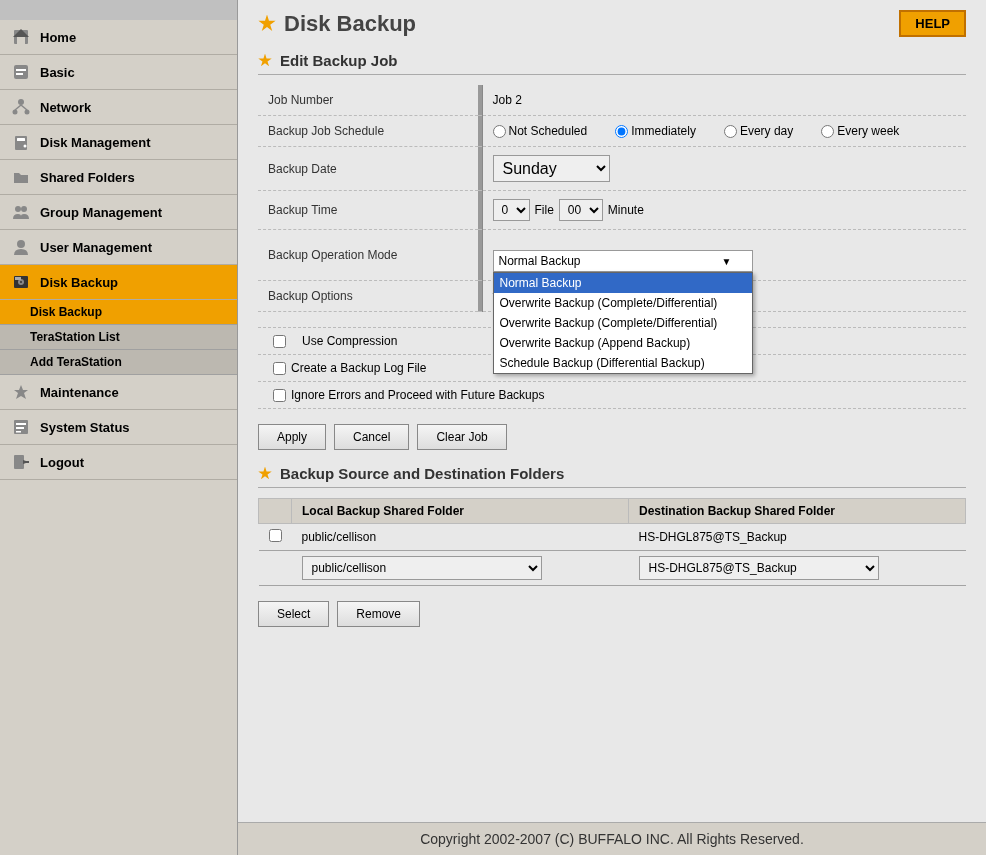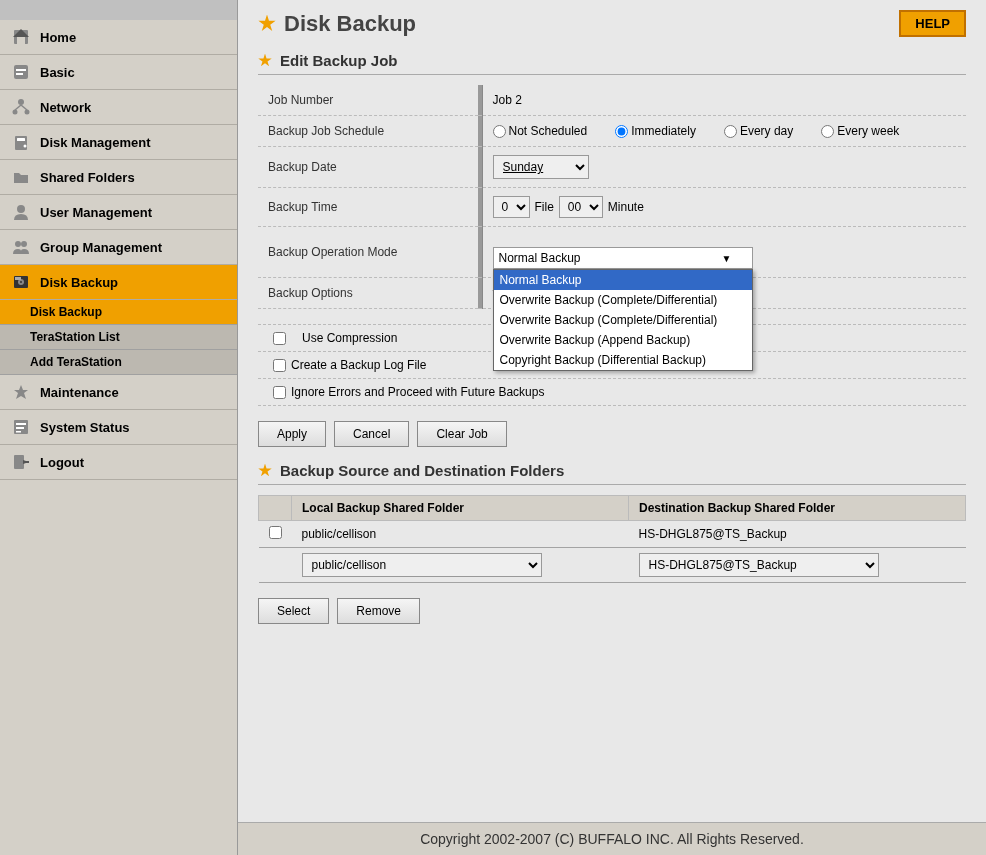--- a/index.html
+++ b/index.html
@@ -192,22 +192,21 @@
     .time-select {
       padding: 2px 4px;
       border: 1px solid #999;
       font-size: 12px;
     }
 
     
     .date-select {
       padding: 3px 5px;
       border: 1px solid #999;
-      font-size: 12px;
-      text-decoration: underline;
+      font-size: 16px;
     }
 
     
     .checkbox-row {
       display: flex;
       align-items: center;
       gap: 5px;
       font-size: 12px;
       padding: 6px 10px;
       border-bottom: 1px dashed #bbb;
@@ -326,35 +325,35 @@
     <div class="nav-icon">
       <svg width="18" height="18" viewBox="0 0 18 18">
           <path d="M2,5 L2,15 L16,15 L16,7 L9,7 L7,5 Z" fill="#888"></path>
         </svg>
     </div>
     <span>Shared Folders</span>
   </div>
   <div class="nav-item">
     <div class="nav-icon">
       <svg width="18" height="18" viewBox="0 0 18 18">
-          <circle cx="9" cy="6" r="4" fill="#888"></circle>
-          <path d="M2,17 Q2,11 9,11 Q16,11 16,17" fill="#888"></path>
-        </svg>
-    </div>
-    <span>User Management</span>
-  </div>
-  <div class="nav-item">
-    <div class="nav-icon">
-      <svg width="18" height="18" viewBox="0 0 18 18">
           <circle cx="6" cy="6" r="3" fill="#888"></circle>
           <circle cx="12" cy="6" r="3" fill="#888"></circle>
           <path d="M1,16 Q1,11 6,11 Q9,11 9,13 Q9,11 12,11 Q17,11 17,16" fill="#888"></path>
         </svg>
     </div>
     <span>Group Management</span>
+  </div>
+  <div class="nav-item">
+    <div class="nav-icon">
+      <svg width="18" height="18" viewBox="0 0 18 18">
+          <circle cx="9" cy="6" r="4" fill="#888"></circle>
+          <path d="M2,17 Q2,11 9,11 Q16,11 16,17" fill="#888"></path>
+        </svg>
+    </div>
+    <span>User Management</span>
   </div>
   <div class="nav-item active">
     <div class="nav-icon">
       <svg width="18" height="18" viewBox="0 0 18 18">
           <rect x="2" y="3" width="14" height="12" rx="1" fill="#333"></rect>
           <circle cx="9" cy="9" r="3" fill="#888"></circle>
           <circle cx="9" cy="9" r="1" fill="#333"></circle>
           <rect x="3" y="4" width="6" height="3" fill="#aaa"></rect>
         </svg>
     </div>
@@ -496,21 +495,21 @@
               <div style="position:relative; display:inline-block; width:260px;margin-top:12px;">
                 <div style="border:1px solid #999; background:white; padding:3px 20px 3px 5px; font-size:12px; cursor:pointer; display:flex; justify-content:space-between; align-items:center;">
                   <span>Normal Backup</span>
                   <span style="font-size:10px;">▼</span>
                 </div>
                 <div class="dropdown-list">
                   <div class="dropdown-option selected">Normal Backup</div>
                   <div class="dropdown-option">Overwrite Backup (Complete/Differential)</div>
                   <div class="dropdown-option">Overwrite Backup (Complete/Differential)</div>
                   <div class="dropdown-option">Overwrite Backup (Append Backup)</div>
-                  <div class="dropdown-option">Copyright Backup (Differential Backup)</div>
+                  <div class="dropdown-option">Schedule Backup (Differential Backup)</div>
                 </div>
               </div>
             </div>
           </td>
         </tr>
 
         <tr>
           <td class="label-cell">Backup Options</td>
           <td class="separator"></td>
           <td class="value-cell">

